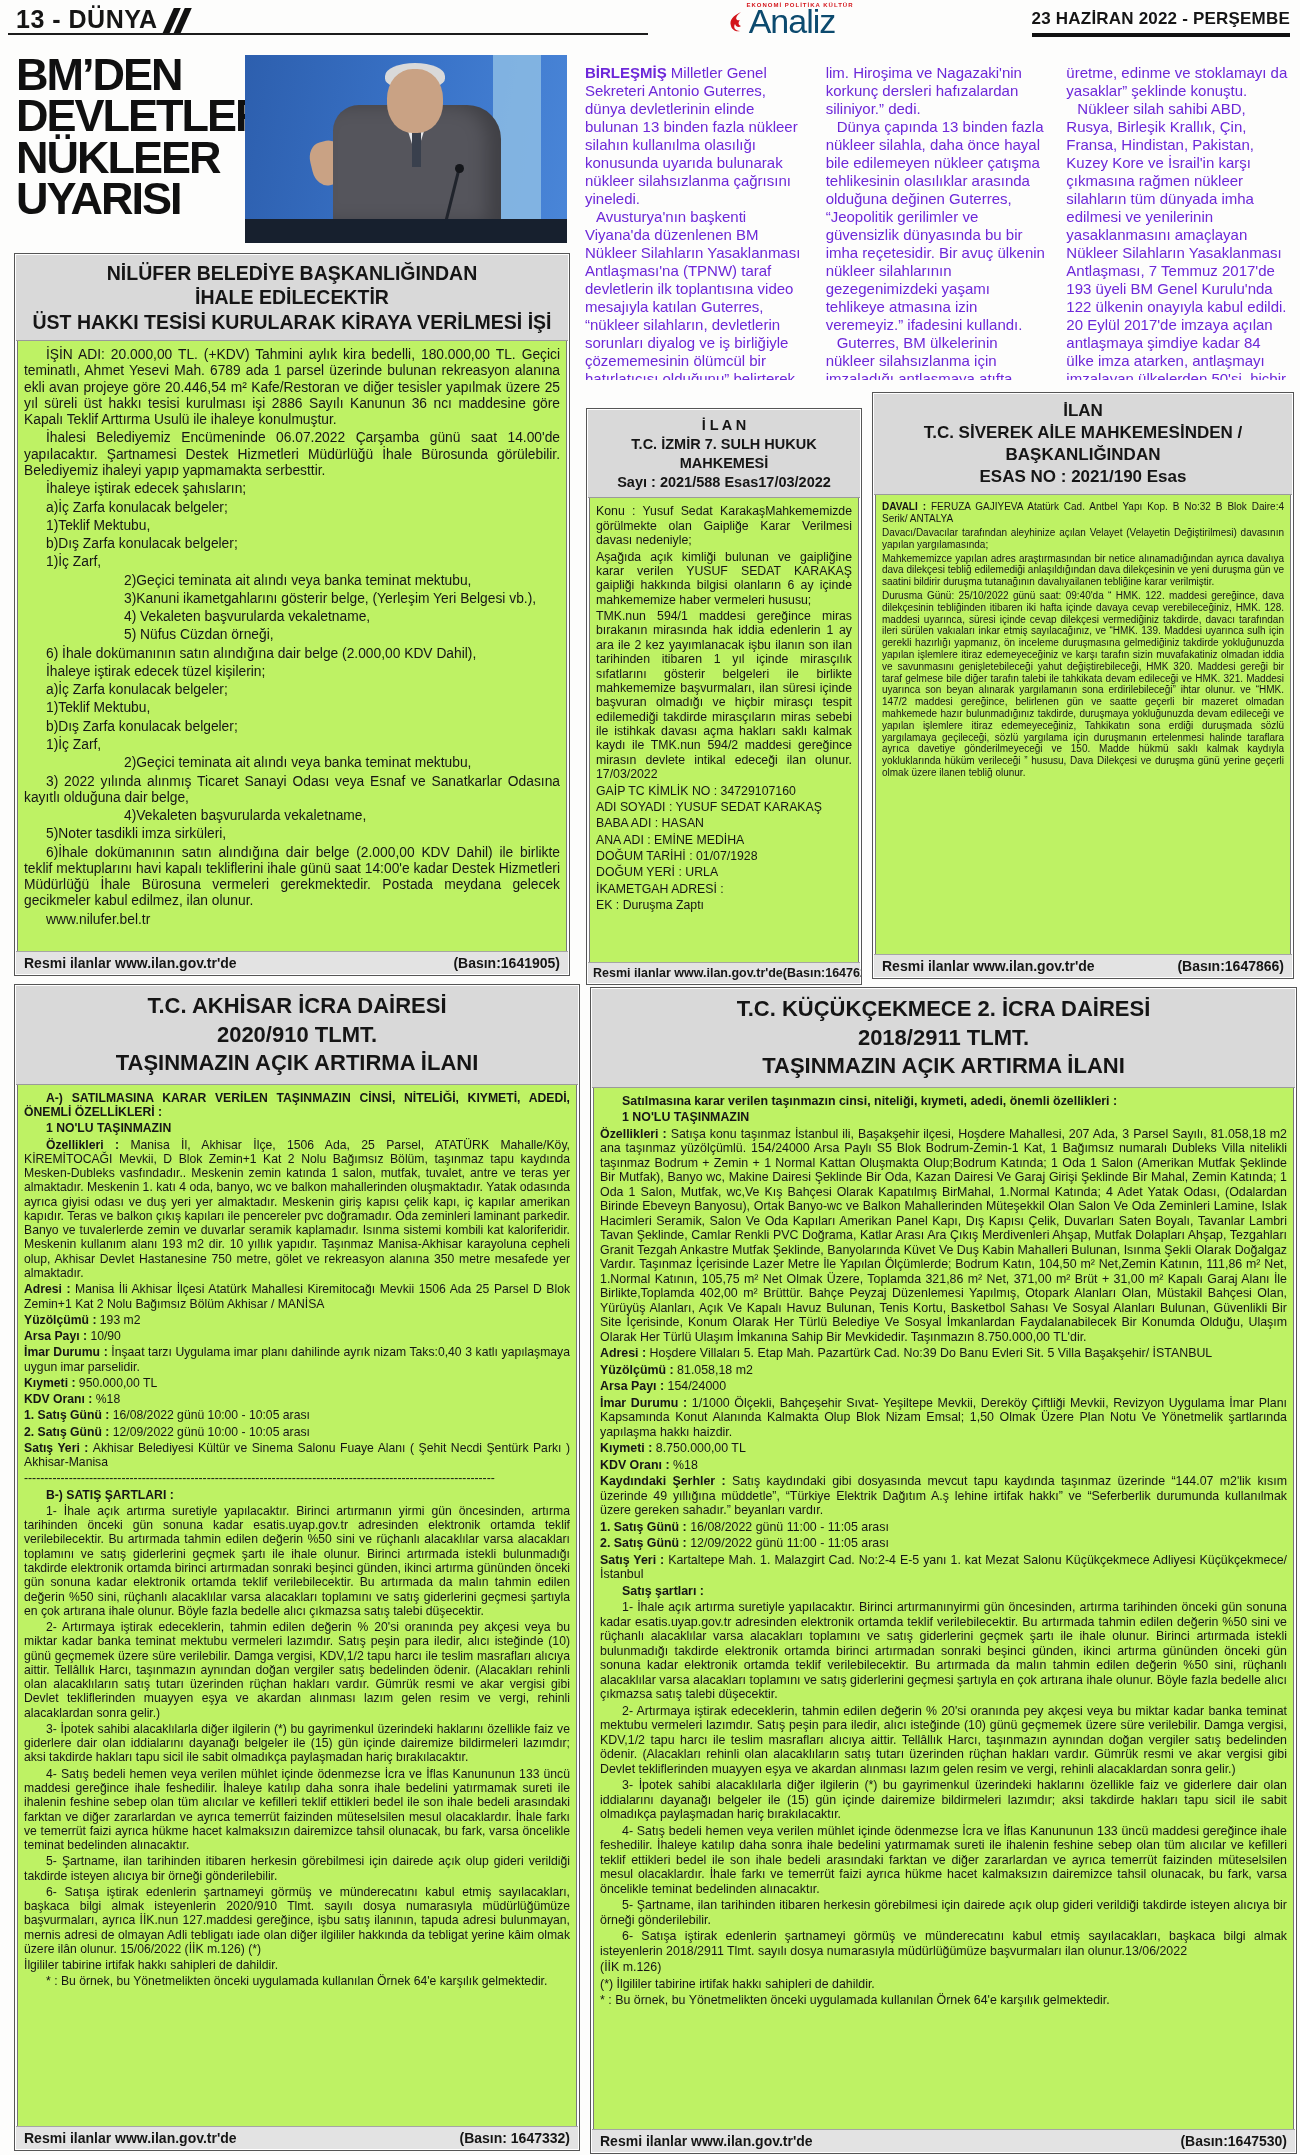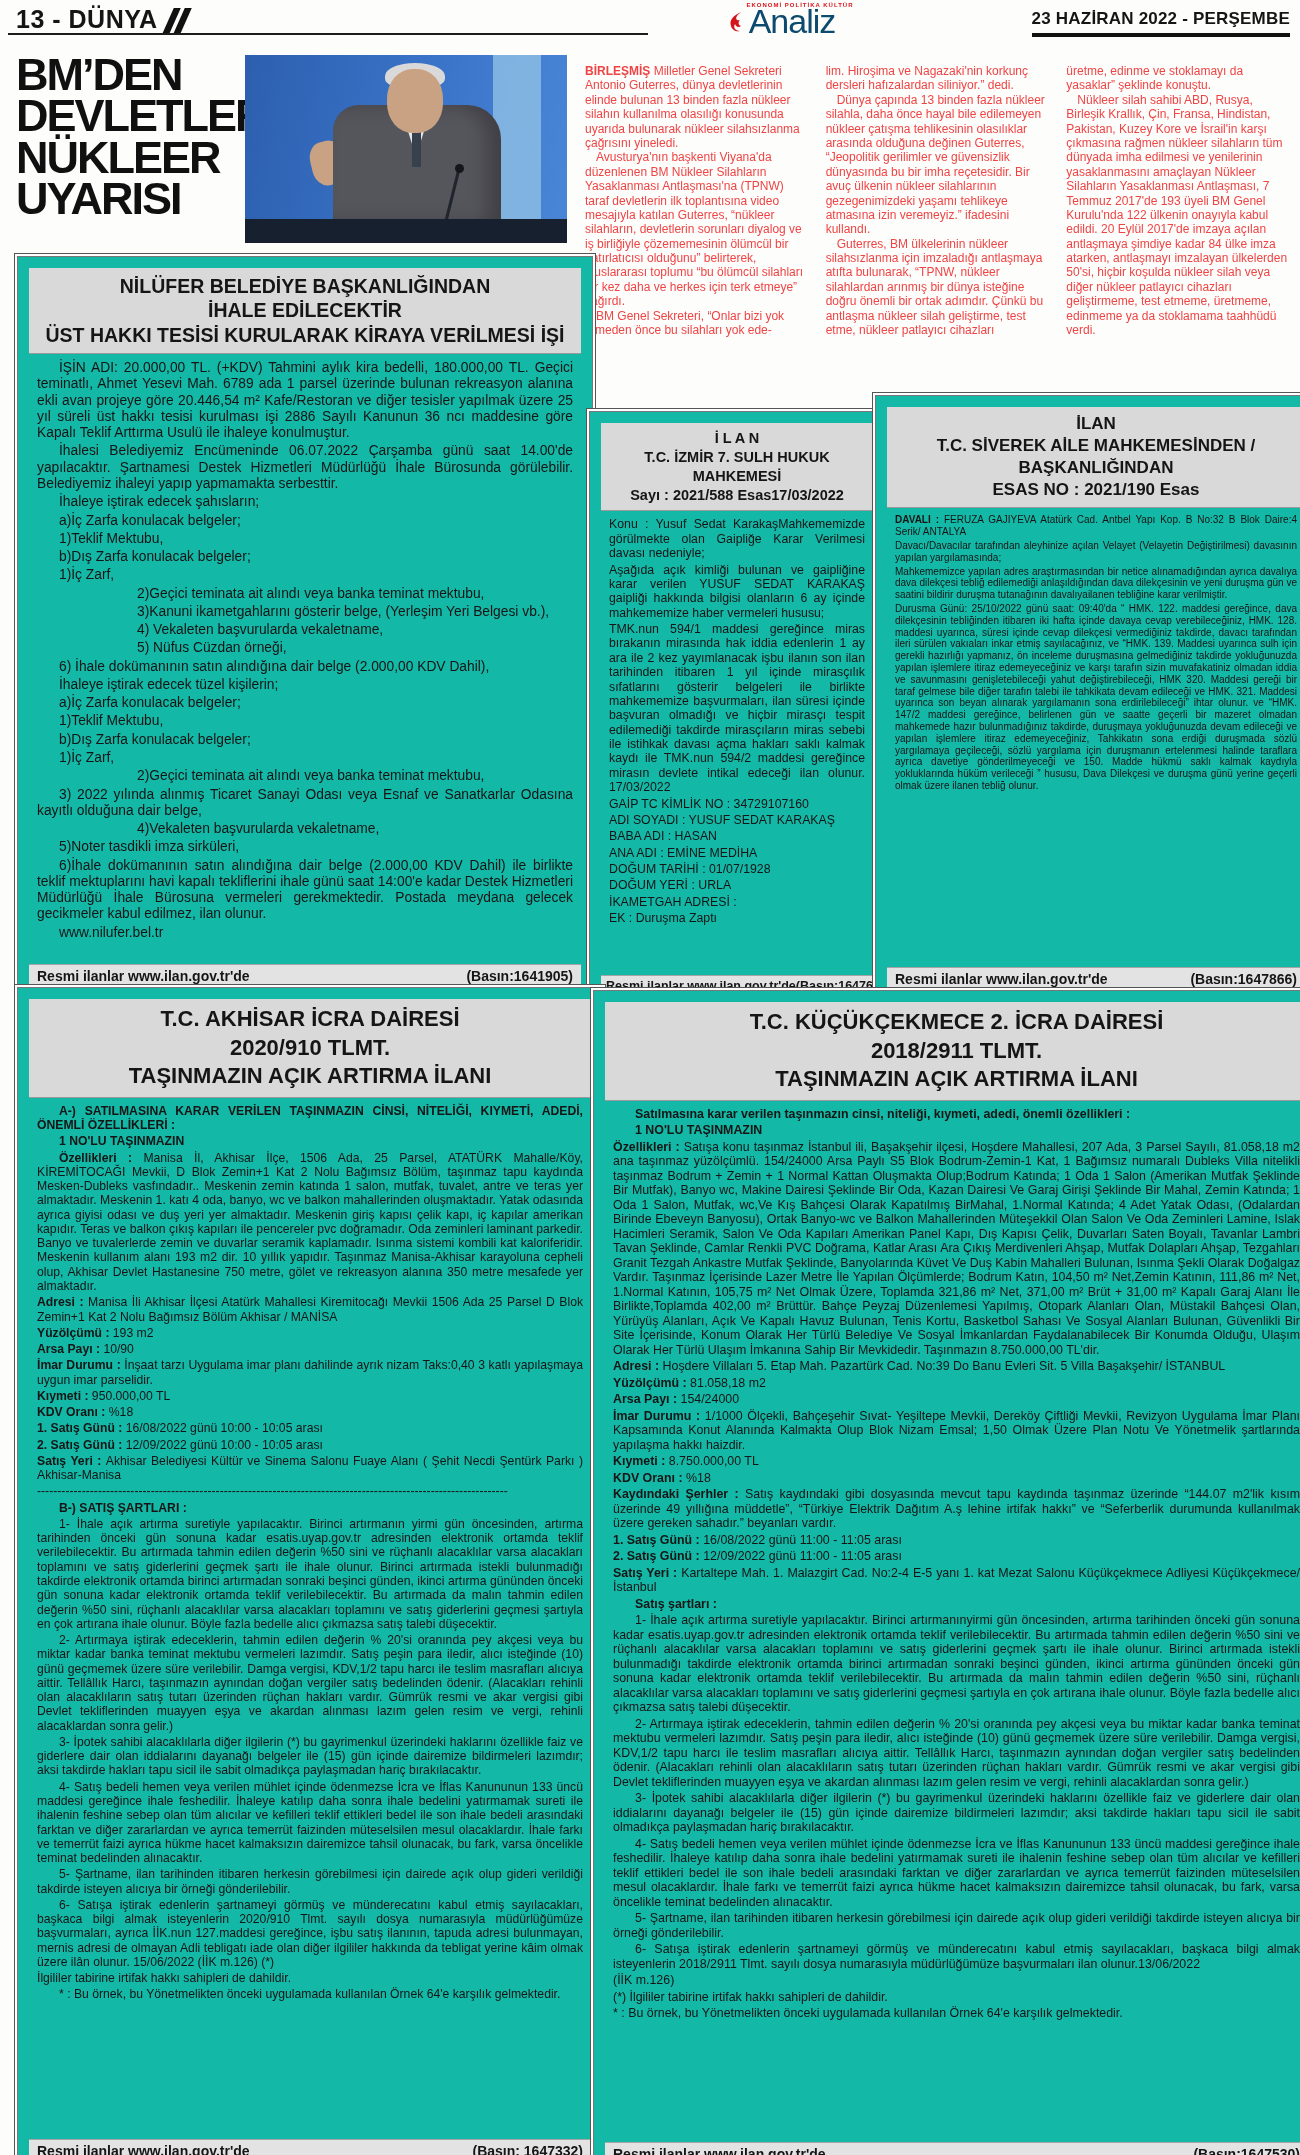--- a/index.html
+++ b/index.html
@@ -28,26 +28,26 @@
        clip-path:polygon(0 0,100% 0,50% 100%);}
   .photo .tie{position:absolute;left:167px;bottom:76px;width:9px;height:48px;background:#39404d;}
   .photo .head{position:absolute;left:142px;top:14px;width:56px;height:64px;background:#c9a284;border-radius:46%;}
   .photo .hair{position:absolute;left:140px;top:8px;width:60px;height:26px;background:#d9d9d9;border-radius:50% 50% 40% 40%;}
   .photo .hand{position:absolute;left:66px;bottom:58px;width:34px;height:44px;background:#c9a284;border-radius:40%;transform:rotate(-14deg);}
   .photo .podium{position:absolute;left:0;bottom:0;width:100%;height:24px;background:#17202e;}
   .photo .mic{position:absolute;left:206px;bottom:22px;width:3px;height:52px;background:#20242c;transform:rotate(14deg);}
   .photo .miccap{position:absolute;left:210px;bottom:70px;width:9px;height:9px;border-radius:50%;background:#14161a;}
   
   .article{position:absolute;left:585px;top:64px;width:706px;height:316px;display:flex;gap:16px;overflow:hidden;}
-  .article .col{width:225px;font-size:12px;line-height:1.2;color:#ef4444;}
+  .article .col{width:225px;font-size:15px;line-height:1.2;color:#6d28d9;}
   .article .col p{margin:0;text-indent:11px;}
   .article .col p.nofi{text-indent:0;}
   
   .nbox{position:absolute;border:1px solid #555;box-shadow:inset 0 0 0 2px #fff,inset 0 0 0 3px #777;
-        background:#14b8a6;overflow:hidden;padding:14px;display:flex;flex-direction:column;}
+        background:#bef264;overflow:hidden;padding:1px;display:flex;flex-direction:column;}
   .nhead{background:#d9d9d9;border-bottom:1px solid #9a9a9a;text-align:center;font-weight:bold;padding:6px 4px;}
   .nbody{flex:1;overflow:hidden;padding:6px 8px 2px 8px;}
   .nbody p{margin:0 0 2px 0;text-align:justify;}
   .nbody p.in1{text-indent:22px;}
   .nbody p.in2{text-indent:100px;}
   .nbody p.dash{overflow:hidden;white-space:nowrap;text-align:left;}
   .rbar{background:#e3e3e3;border-top:1px solid #a5a5a5;display:flex;justify-content:space-between;
         font-weight:bold;font-size:14px;padding:3px 8px;white-space:nowrap;}
   
   .nilufer{left:14px;top:253px;width:552px;height:719px;}

